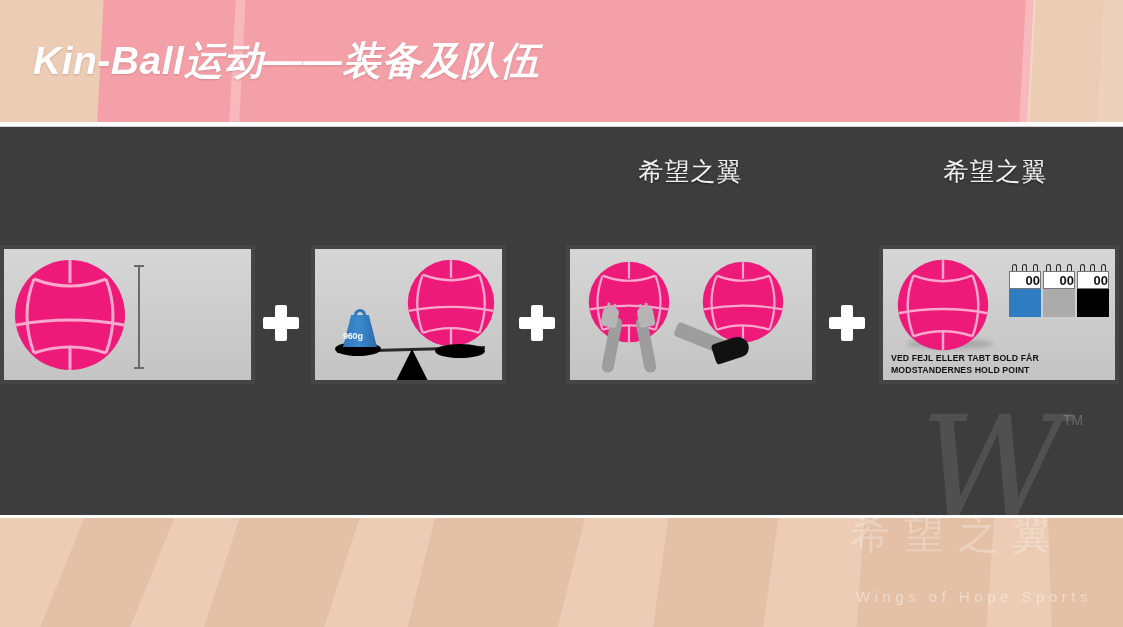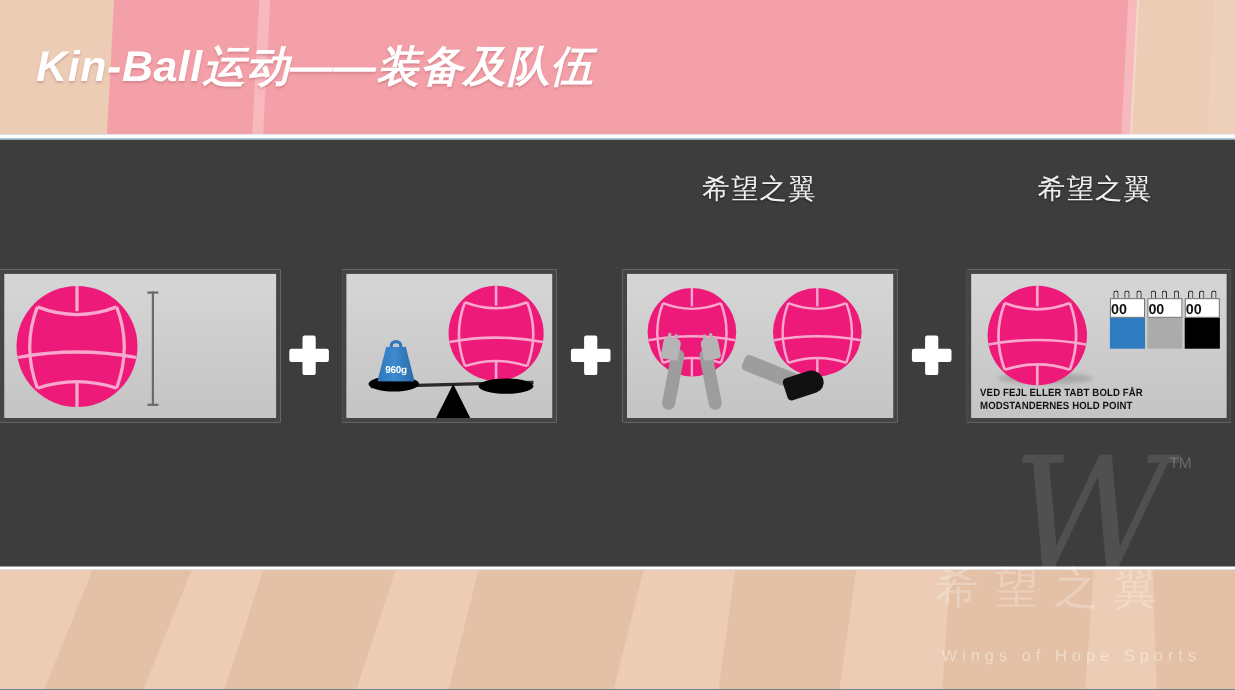--- a/index.html
+++ b/index.html
@@ -238,21 +238,20 @@
     width: 12px; height: 10px;
     border: 3px solid #2f76b8;
     border-bottom: none;
     border-radius: 7px 7px 0 0;
     box-sizing: border-box;
   }
   .weight-label {
     position: absolute;
     left: 0; top: 24px;
     width: 34px;
-    text-align: center;
     font-size: 9px;
     font-weight: 700;
     color: #ffffff;
     letter-spacing: -0.2px;
   }
 
   
   #p3-ball-a { left: 18px; top: 12px; }
   #p3-ball-b { left: 132px; top: 12px; }
   .arm {
@@ -329,21 +328,21 @@
     border-radius: 4px 4px 0 0;
     box-sizing: border-box;
   }
   .flip-num {
     height: 18px;
     background: #fff;
     color: #111;
     font-size: 13px;
     font-weight: 700;
     line-height: 18px;
-    text-align: left;
+    text-align: right;
     border: 1px solid #777;
     box-sizing: border-box;
   }
   .flip-color { height: 28px; }
   .p4-text {
     position: absolute;
     left: 8px; top: 103px;
     width: 220px;
     color: #111;
     font-size: 9.5px;

